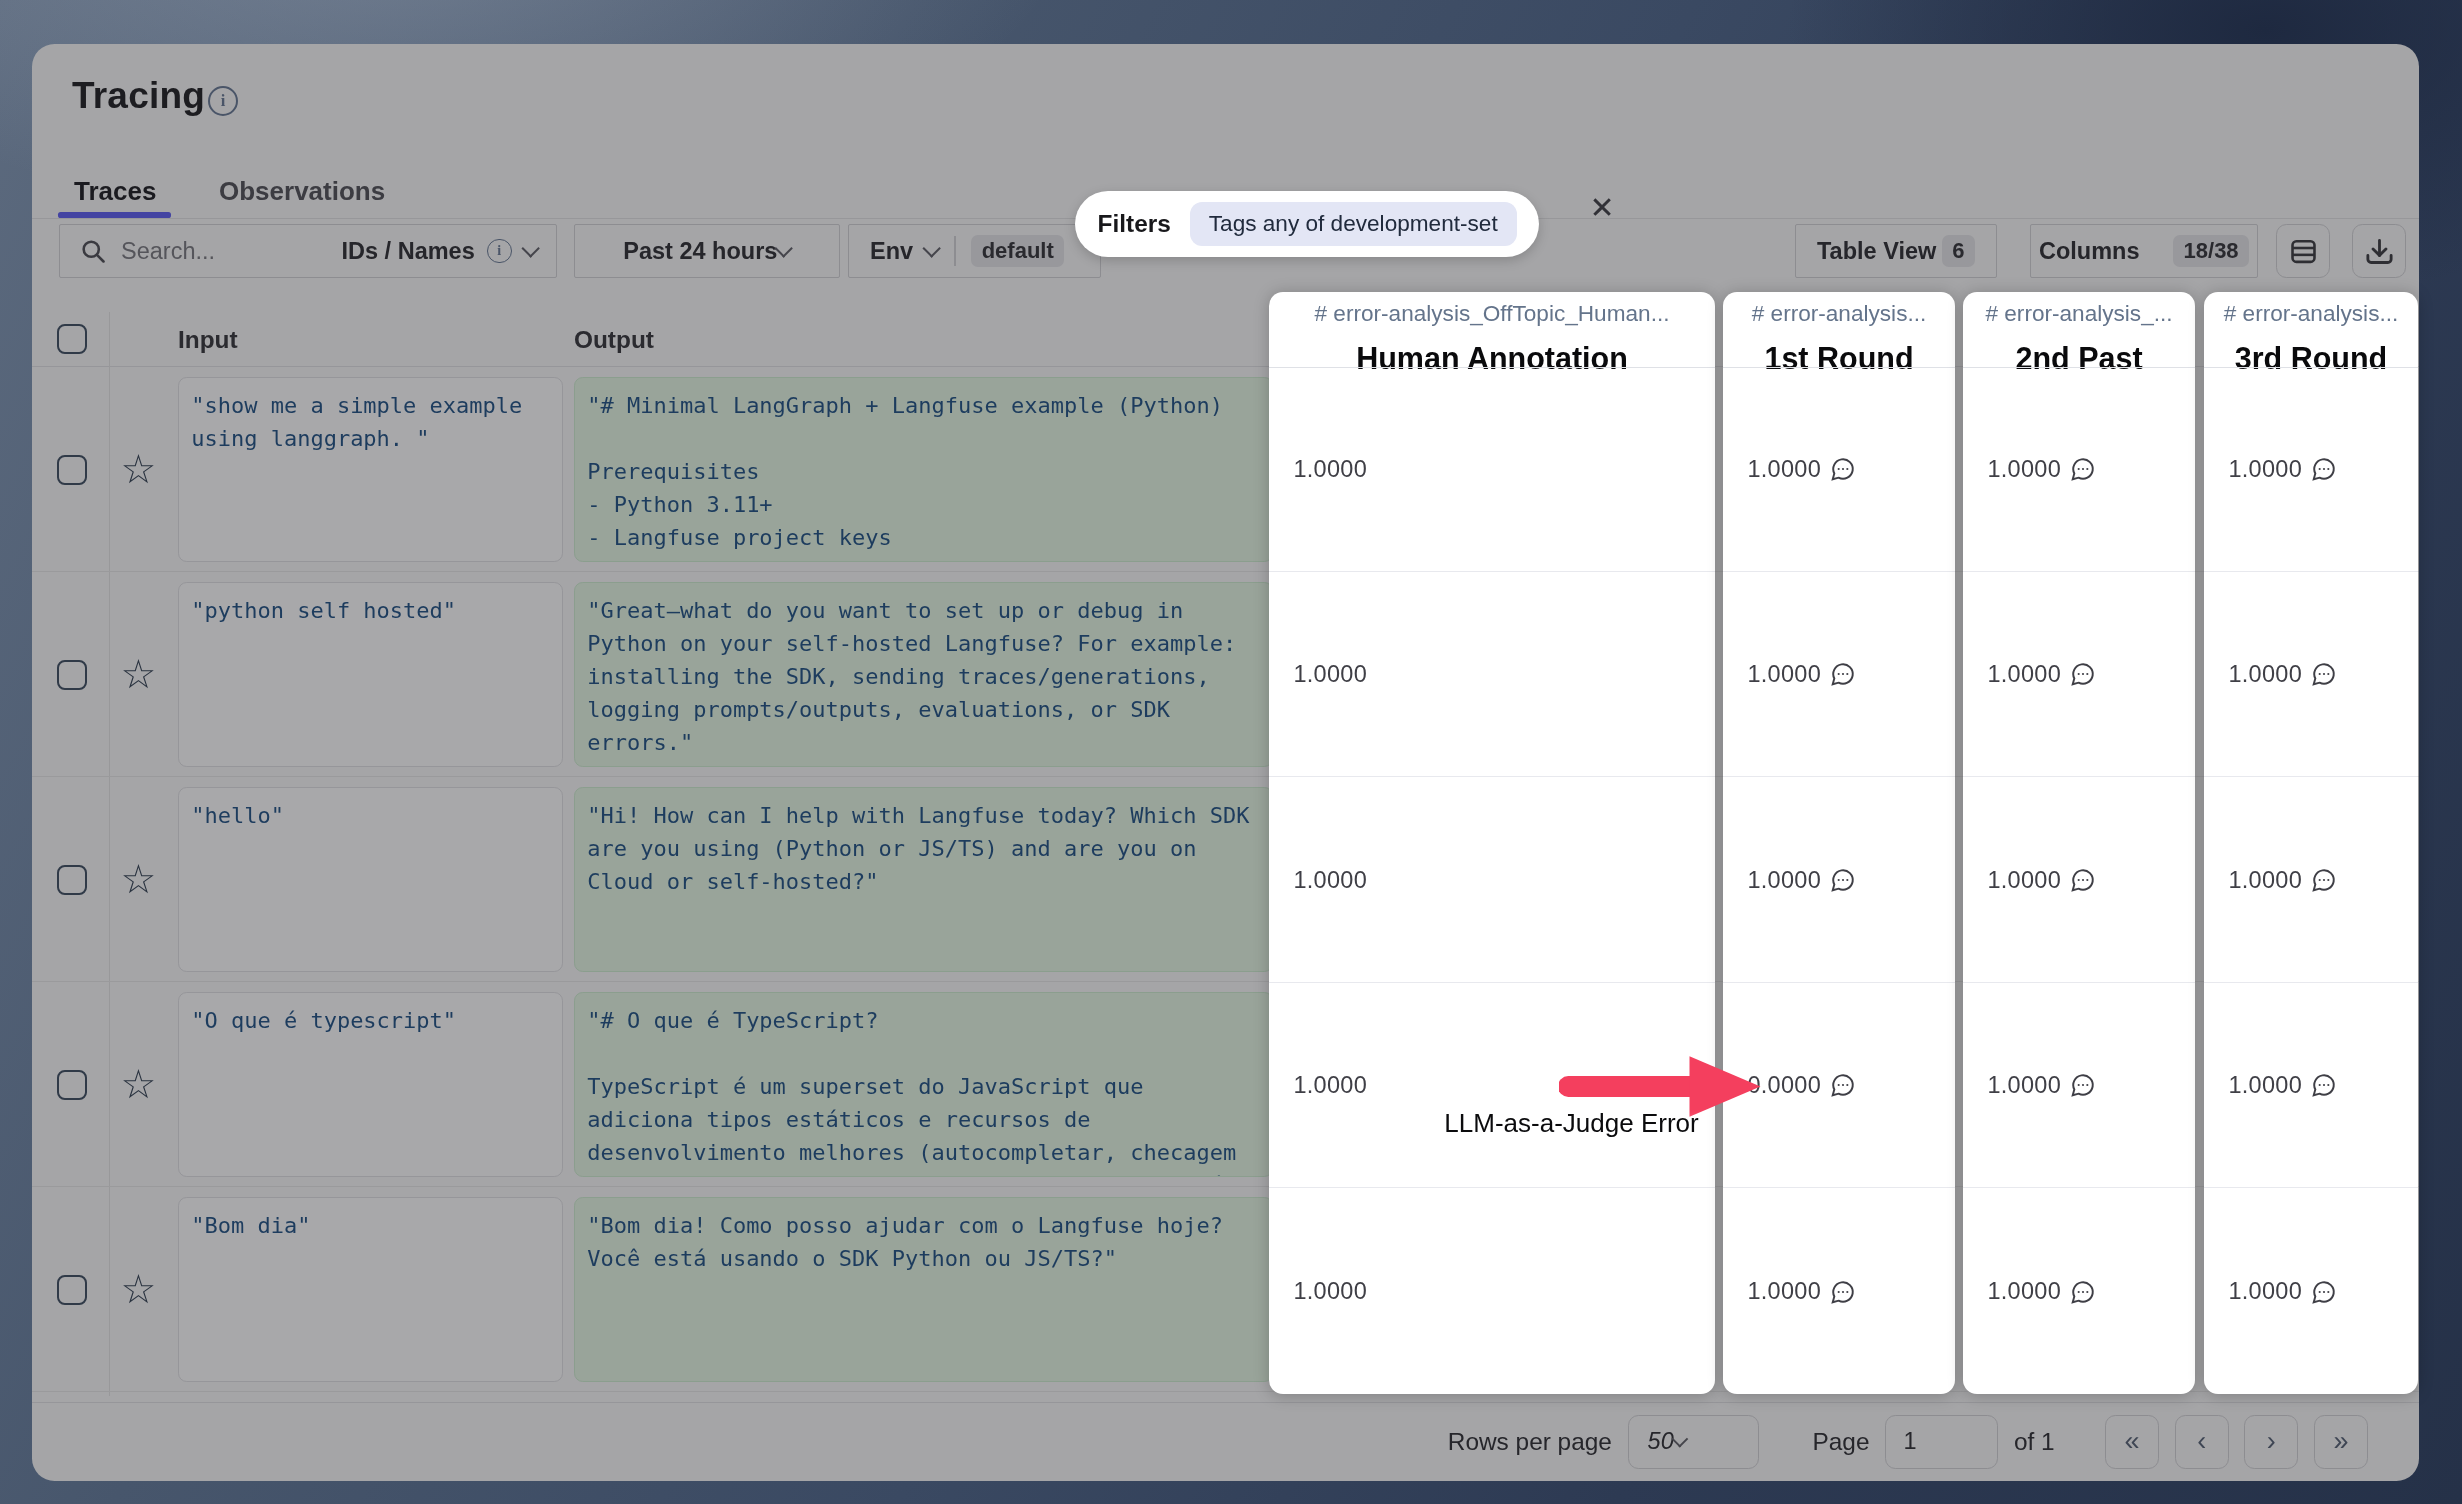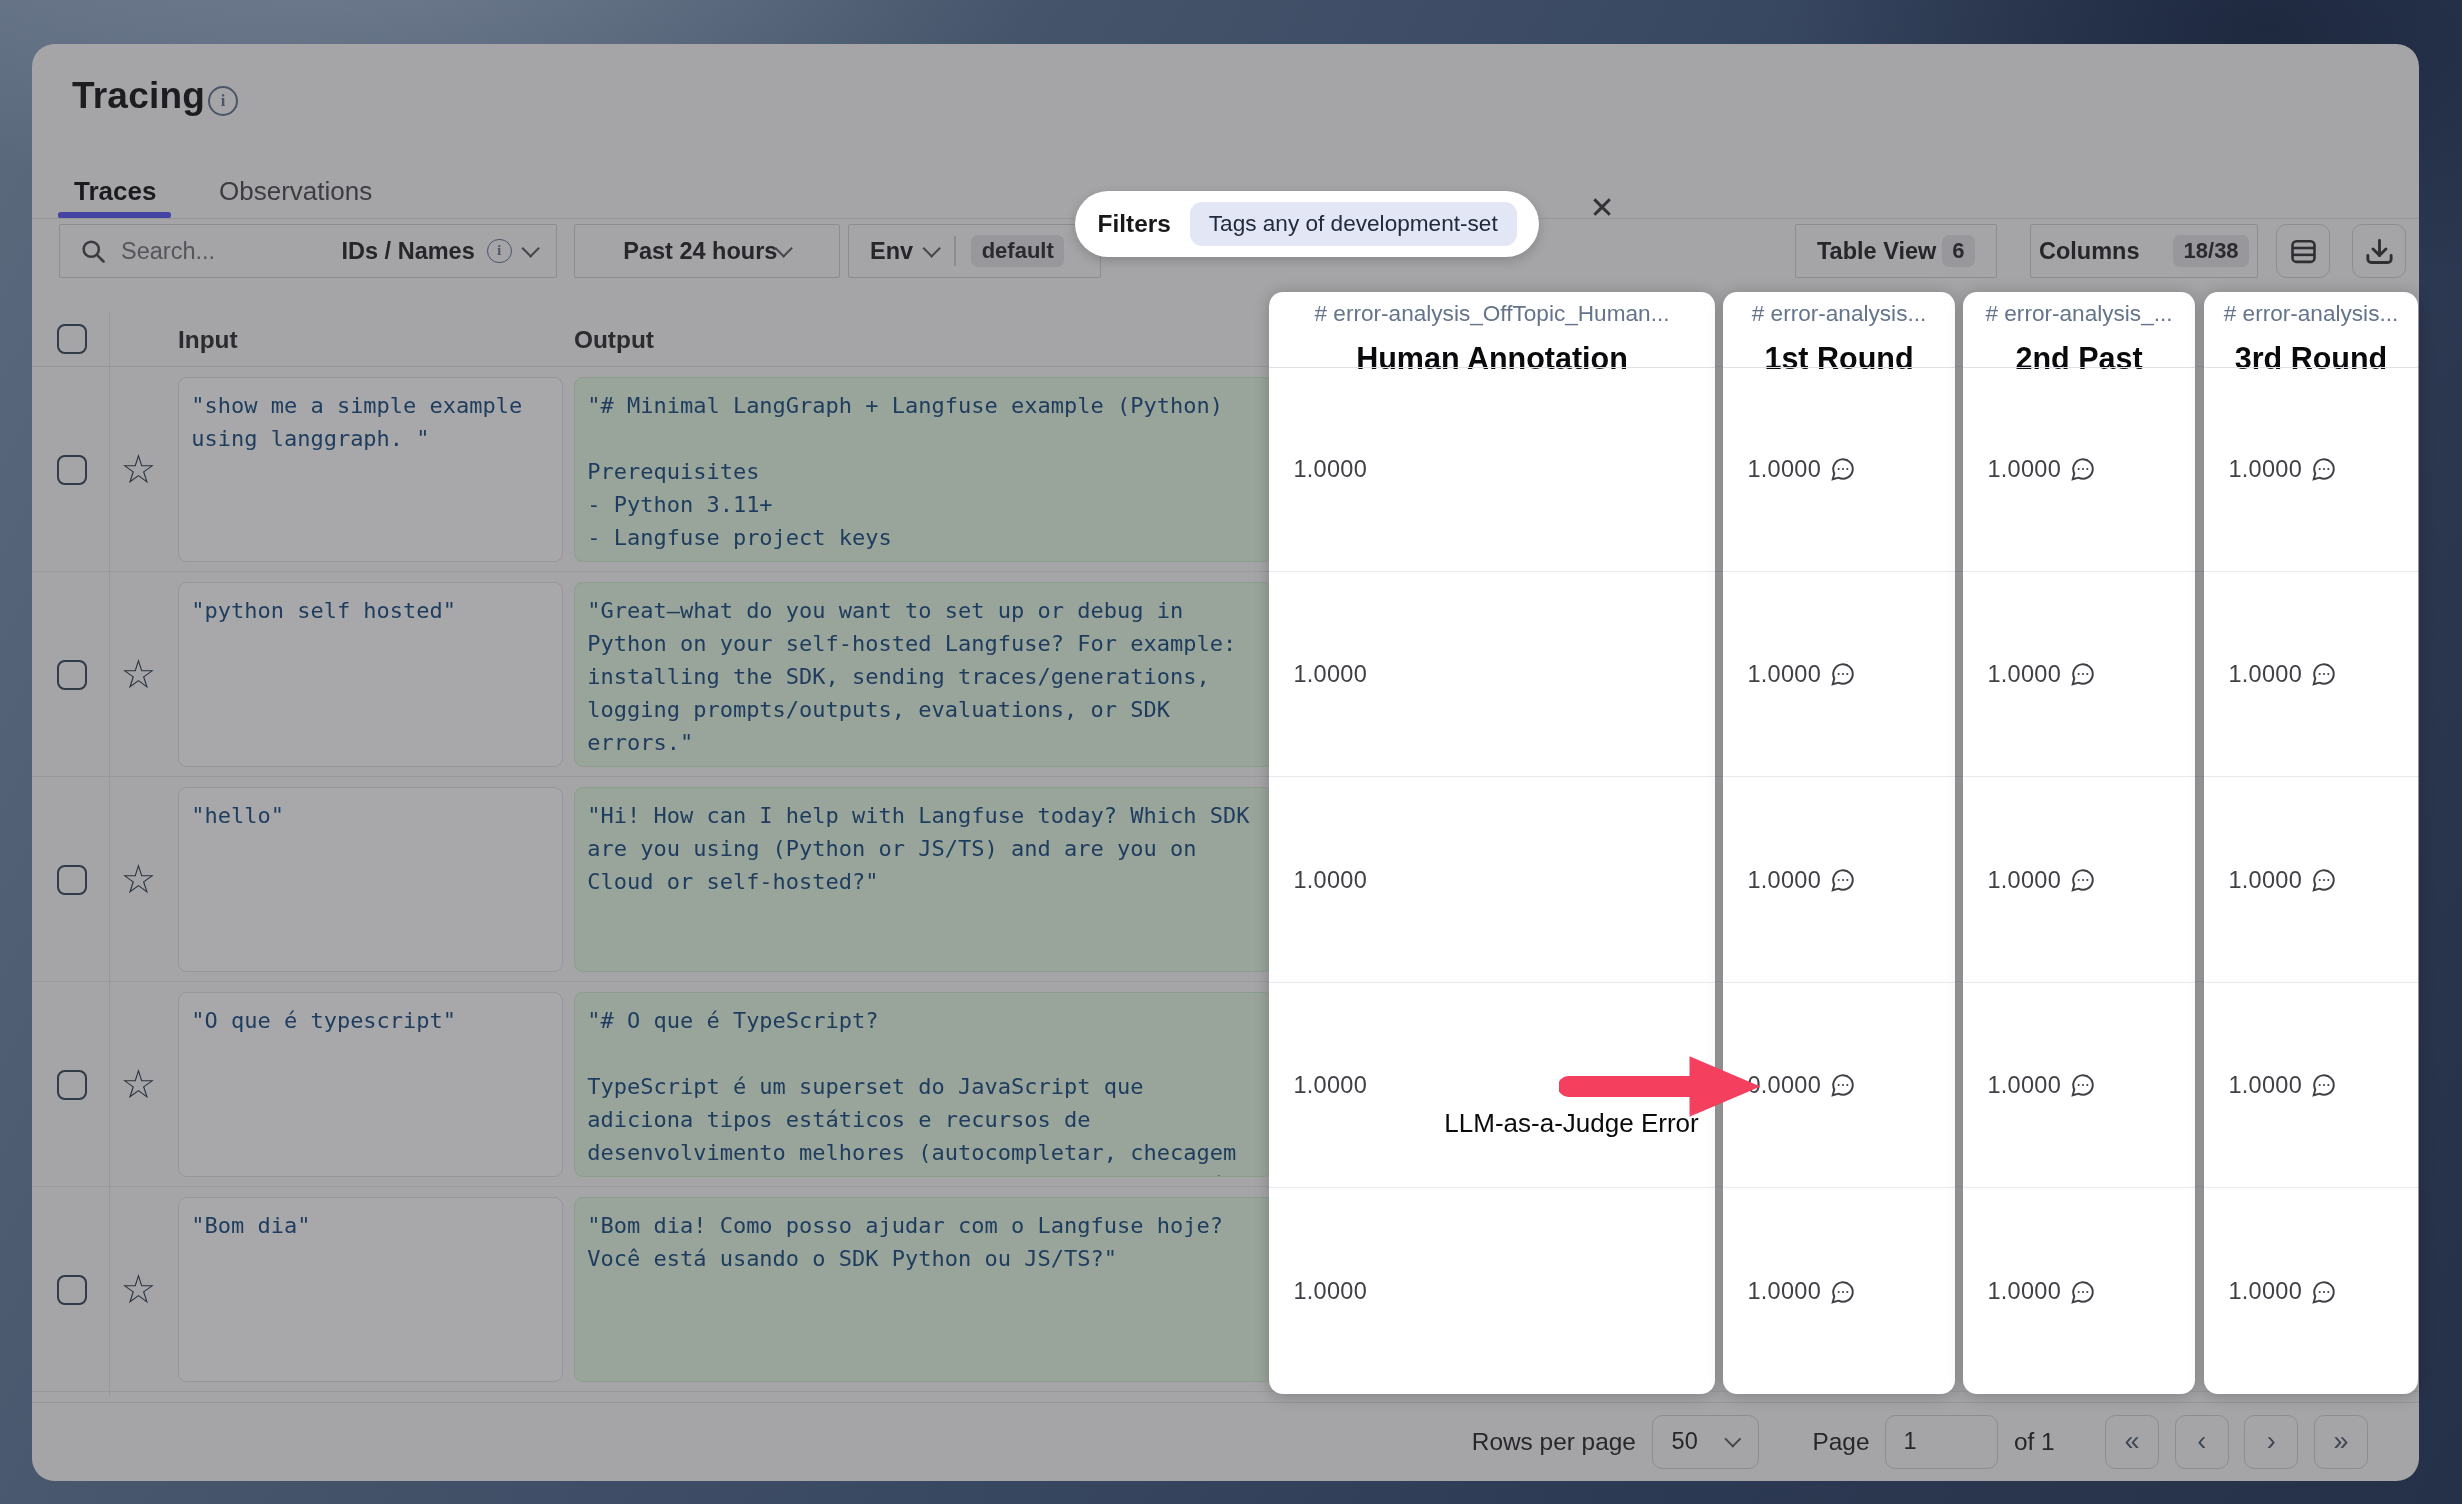--- a/index.html
+++ b/index.html
@@ -8,21 +8,21 @@
     background:
       radial-gradient(1132px 522px at 16% -6%, rgba(165,175,190,.38), transparent 60%),
       radial-gradient(871px 488px at 92% 2%, #1e2940, transparent 55%),
       linear-gradient(118deg,#5c6a7e 0%,#47566c 28%,#3a4962 52%,#2d3a53 74%,#253148 100%);}
   
   .modal{position:absolute;left:32px;top:44px;width:2387px;height:1437px;background:#a5a5a7;border-radius:22.6px;}
   .page-title{position:absolute;left:40px;top:31px;font-size:37px;font-weight:700;color:#1d1d21;letter-spacing:0.2px;}
   .info-icon{position:absolute;left:176px;top:42px;width:26px;height:26px;border:2.2px solid #4a5568;border-radius:50%;
     color:#4a5568;font-size:16.5px;font-weight:700;display:flex;align-items:center;justify-content:center;font-family:"Liberation Serif",serif;}
   .tabs{position:absolute;left:0;top:120px;width:100%;height:54px;border-bottom:0.9px solid #97979a;}
-  .tab{position:absolute;top:12.2px;font-size:26px;color:#3c3c42;font-weight:400;}
+  .tab{position:absolute;top:12.2px;font-size:26px;color:#3c3c42;font-weight:700;}
   .tab.active{color:#1b1b20;font-weight:600;}
   .tab-underline{position:absolute;left:26px;top:48px;width:113px;height:6.1px;border-radius:2.6px;}
   
   .btn{position:absolute;top:180px;height:54px;border:1.3px solid #8d8d91;border-radius:2px;
     display:flex;align-items:center;background:transparent;color:#26262b;font-size:23.5px;font-weight:600;box-sizing:border-box;}
   .muted{color:#55555b;font-weight:500;}
   .chev{width:11.3px;height:11.3px;border-right:2.3px solid #45454c;border-bottom:2.3px solid #45454c;transform:rotate(45deg);margin-top:-5.2px;}
   .badge{background:#98989c;color:#2a2a2f;border-radius:7px;padding:2.6px 10.4px;font-size:22px;font-weight:600;}
   .vsep{width:1.3px;height:30px;background:#8d8d91;margin:0 15.7px;}
   .filters-pill{position:absolute;left:1075px;top:174px;height:66px;background:#ffffff;border-radius:33px;
@@ -179,21 +179,21 @@
       <div class="trow">
         <span class="checkbox"></span>
         <span class="star">☆</span>
         <div class="cell input">"Bom dia"</div>
         <div class="cell output">"Bom dia! Como posso ajudar com o Langfuse hoje? Você está usando o SDK Python ou JS/TS?"</div>
       </div>
     </div>
 
     <div class="tfoot">
       <span class="foot-label">Rows per page</span>
-      <span class="foot-box" style="width:107px;padding:0 19px;justify-content:space-between;">
+      <span class="foot-box" style="width:131px;padding:0 19px;justify-content:flex-start;font-style:italic;">
         <span>50</span>
         <span class="chev" style="width:9.6px;height:9.6px;"></span>
       </span>
       <span style="width:22.6px;"></span>
       <span class="foot-label">Page</span>
       <span class="foot-box" style="width:113px;padding:0 17.4px;">1</span>
       <span class="foot-label">of 1</span>
       <span style="width:19px;"></span>
       <span class="pager-btn">«</span>
       <span class="pager-btn">‹</span>

